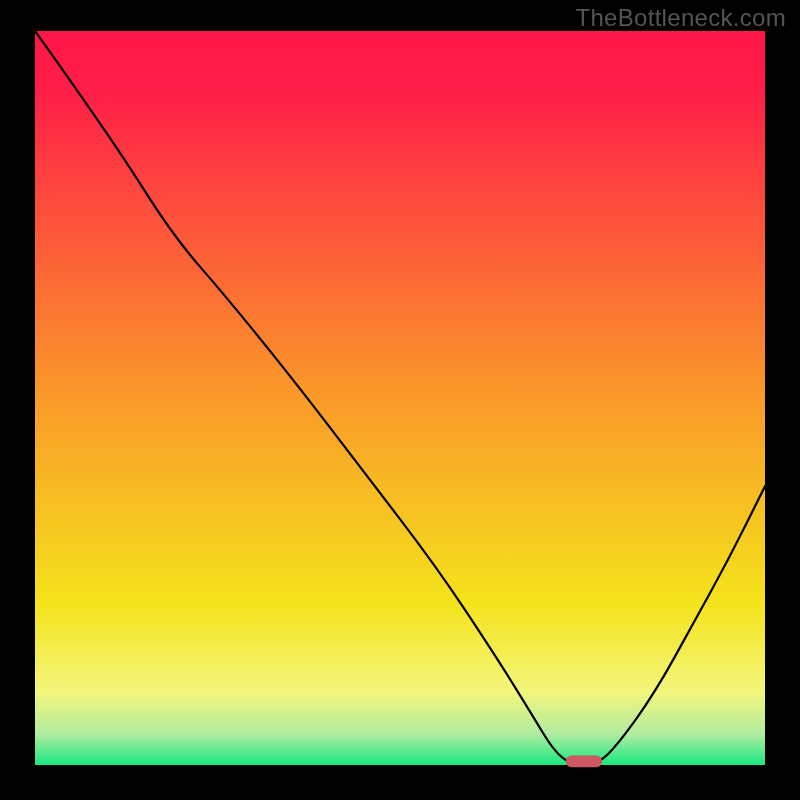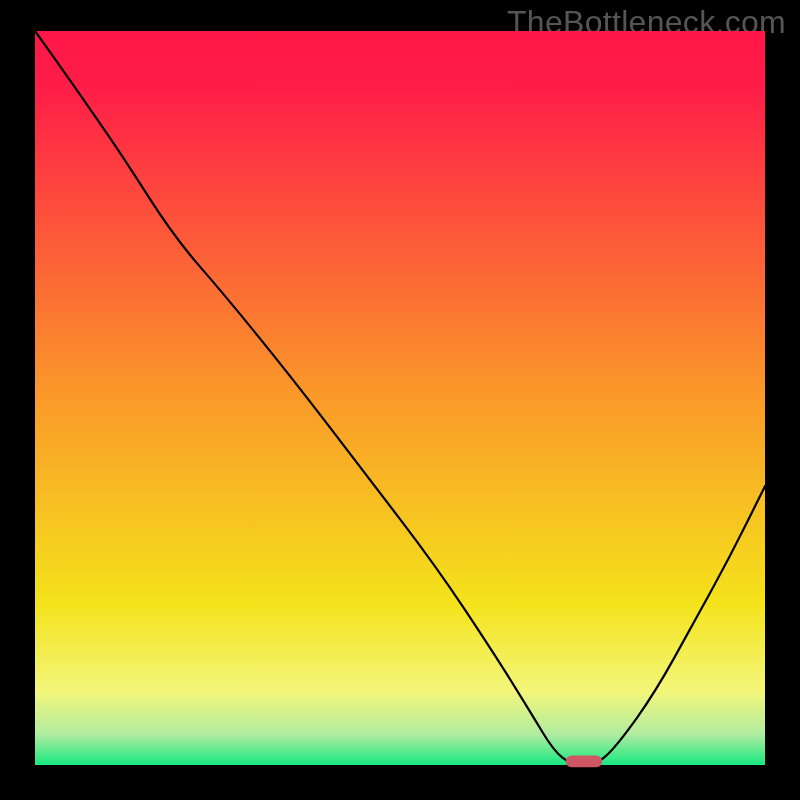--- a/index.html
+++ b/index.html
@@ -14,21 +14,21 @@
     position: relative;
     width: 800px;
     height: 800px;
     background: #000;
   }
   .watermark {
     position: absolute;
     top: 4px;
     right: 14px;
     font-family: Arial, Helvetica, sans-serif;
-    font-size: 32px;
+    font-size: 24px;
     font-weight: 500;
     color: #555555;
     letter-spacing: 0.3px;
   }
   svg.plot {
     position: absolute;
     left: 0;
     top: 0;
   }
   .curve {

